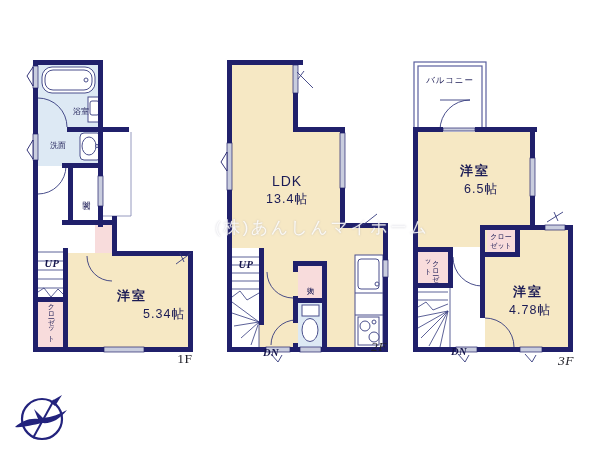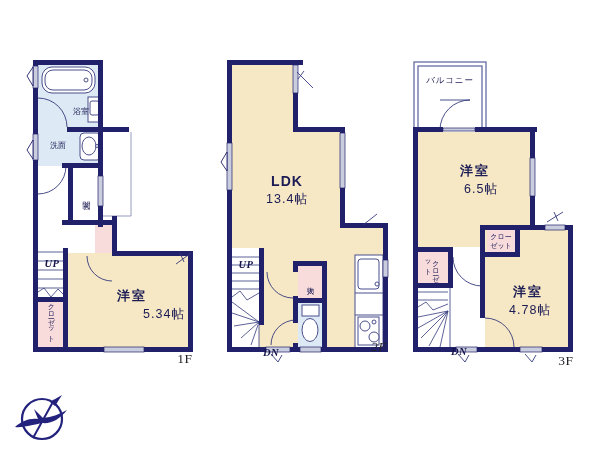--- a/index.html
+++ b/index.html
@@ -1,21 +1,21 @@
 <!DOCTYPE html>
 <html><head>
 <meta charset="utf-8">
 <style>
   html,body{margin:0;padding:0;background:#fff;}
   .stage{position:relative;width:600px;height:449px;background:#ffffff;overflow:hidden;
          font-family:"Liberation Sans","DejaVu Sans",sans-serif;}
   .plan-svg{position:absolute;left:0;top:0;}
   .lbl{position:absolute;transform:translate(-50%,-50%);white-space:nowrap;
        color:#1b1b55;font-family:"Liberation Sans","DejaVu Sans",sans-serif;line-height:1.05;}
-  .t14b{font-size:14px;font-weight:bold;letter-spacing:1px;}
+  .t14b{font-size:14px;font-weight:normal;letter-spacing:1px;}
   .t13b{font-size:13px;font-weight:bold;letter-spacing:2px;}
   .t12{font-size:12.5px;letter-spacing:1px;}
   .t10i{font-family:Liberation Serif, serif;font-style:italic;font-weight:bold;
         font-size:10.5px;color:#14144a;letter-spacing:0.5px;margin-top:16px;}
   .tF{font-family:"Liberation Serif","DejaVu Serif",serif;font-size:13.5px;color:#22222a;letter-spacing:0.5px;}
   .sc85{transform:translate(-50%,-50%) scale(0.85);}
   .sc80{transform:translate(-50%,-50%) scale(0.8);}
   .sc70{transform:translate(-50%,-50%) scale(0.7);}
   .s10{font-size:10px;}
   .vtx{writing-mode:vertical-rl;text-orientation:upright;}
@@ -244,22 +244,23 @@
   <div class="lbl tF" style="left:379px;top:347px;font-style:italic;">2F</div>
 
   <div class="lbl s10 sc85" style="left:450px;top:81px;letter-spacing:1px;">バルコニー</div>
   <div class="lbl t13b" style="left:475px;top:171px;">洋室</div>
   <div class="lbl t12" style="left:475px;top:190px;margin-left:6px;">6.5帖</div>
   <div class="lbl s10 sc70 wrap2" style="left:501px;top:241px;">クローゼット</div>
   <div class="lbl s10 sc70 vtx wrapv" style="left:432px;top:268px;">クローゼット</div>
   <div class="lbl t10i" style="left:459px;top:336px;">DN</div>
   <div class="lbl t13b" style="left:528px;top:292px;">洋室</div>
   <div class="lbl t12" style="left:530px;top:311px;">4.78帖</div>
-  <div class="lbl tF" style="left:566px;top:361px;">3F</div>
-
+  <div class="lbl tF" style="left:566px;top:361px;font-style:italic;">3F</div>
+
+  <div class="watermark">(株)あんしんマイホーム</div>
 
   <div class="logo">
     <svg width="58" height="52" viewBox="0 0 58 52">
       <circle cx="30" cy="27" r="20" fill="none" stroke="#23237d" stroke-width="2.2"></circle>
       <path d="M21,46 L42,8" fill="none" stroke="#23237d" stroke-width="2"></path>
       <path d="M38,10 L50,3 L43,14 Z" fill="#23237d"></path>
       <path d="M3,35 C10,29 17,26 26,27 L22,17 L31,26 C40,25 48,22 55,18 C47,28 39,32 30,31 C20,33 10,36 3,35 Z" fill="#23237d"></path>
     </svg>
   </div>
 

